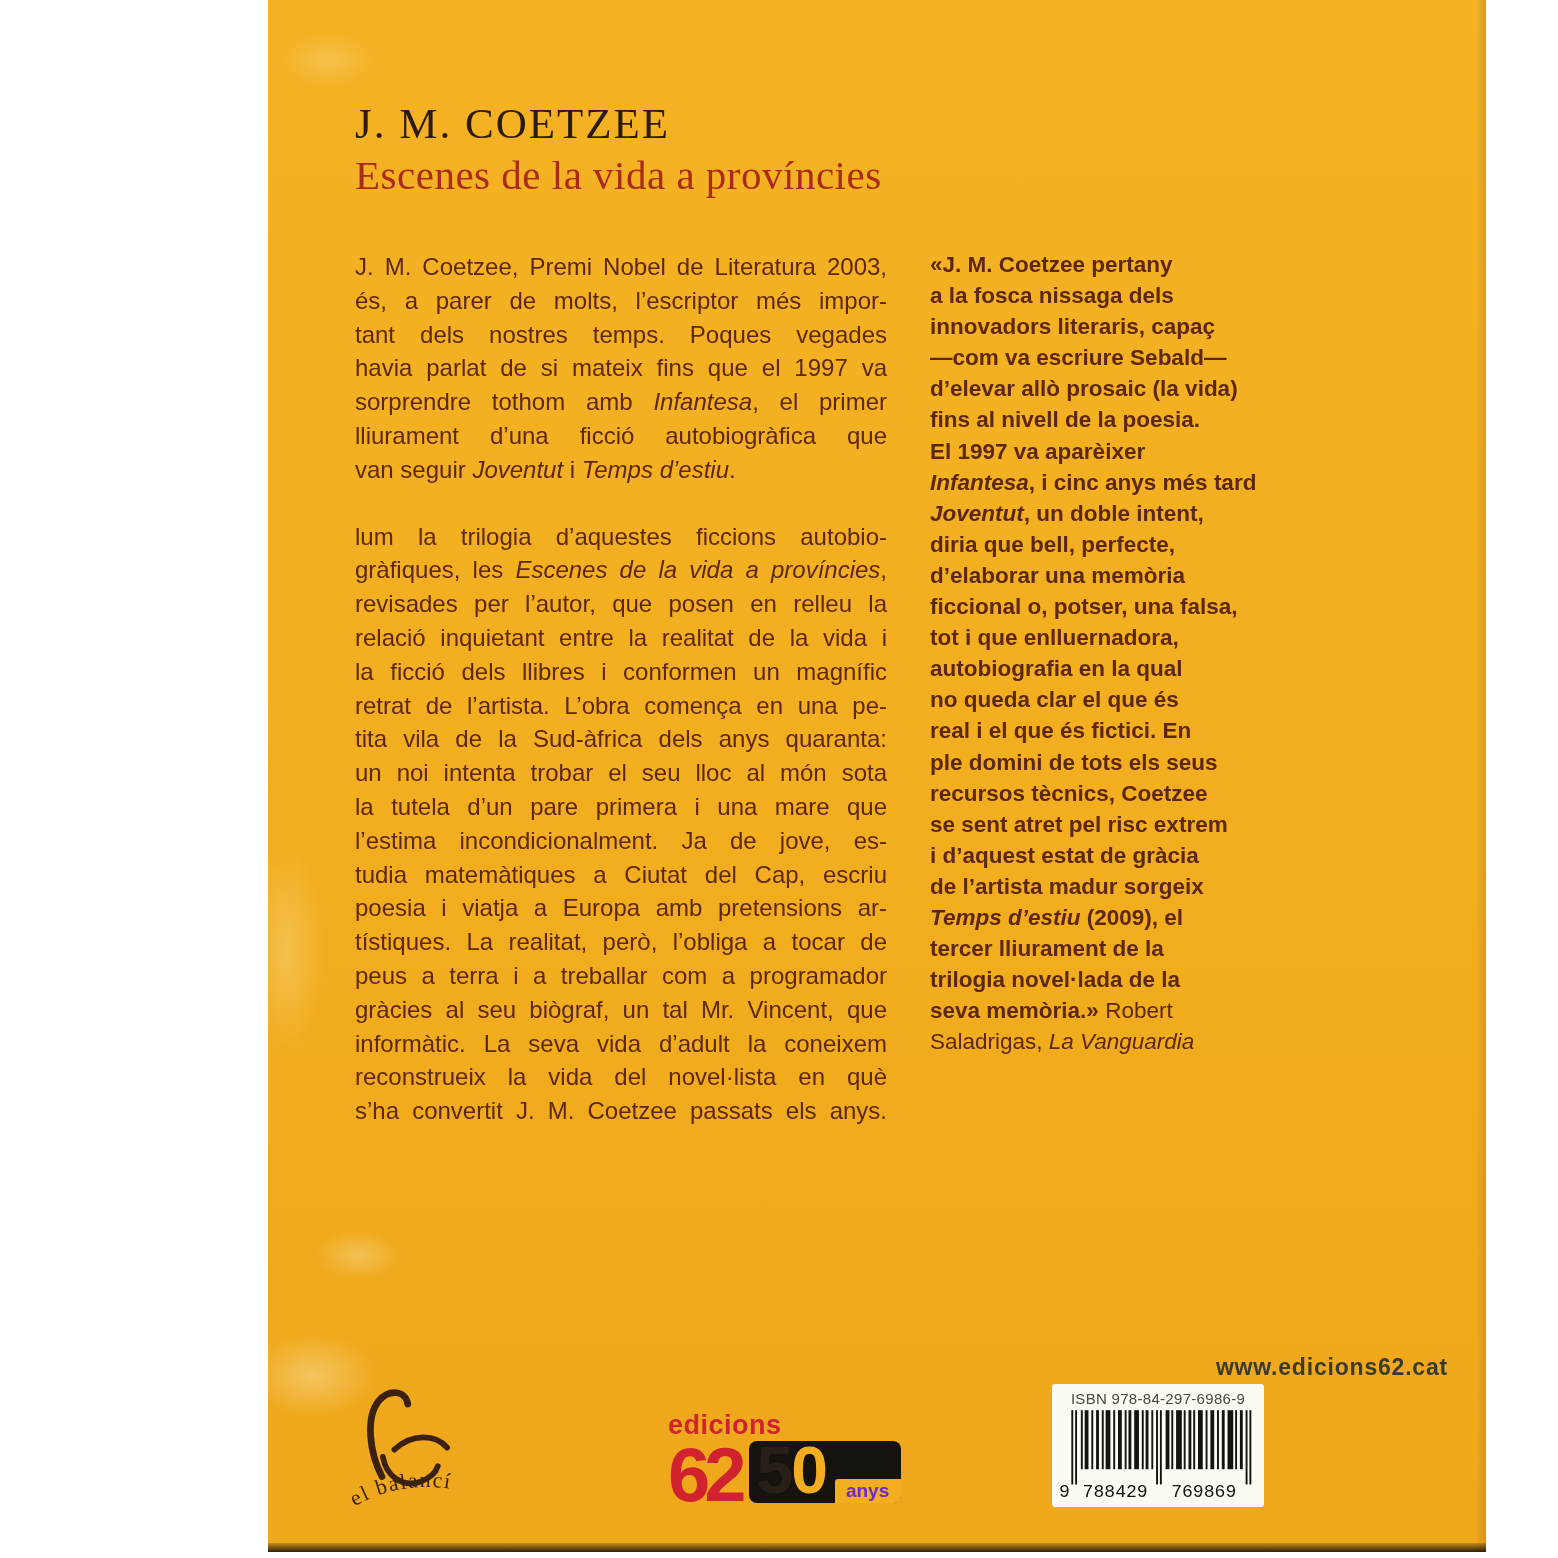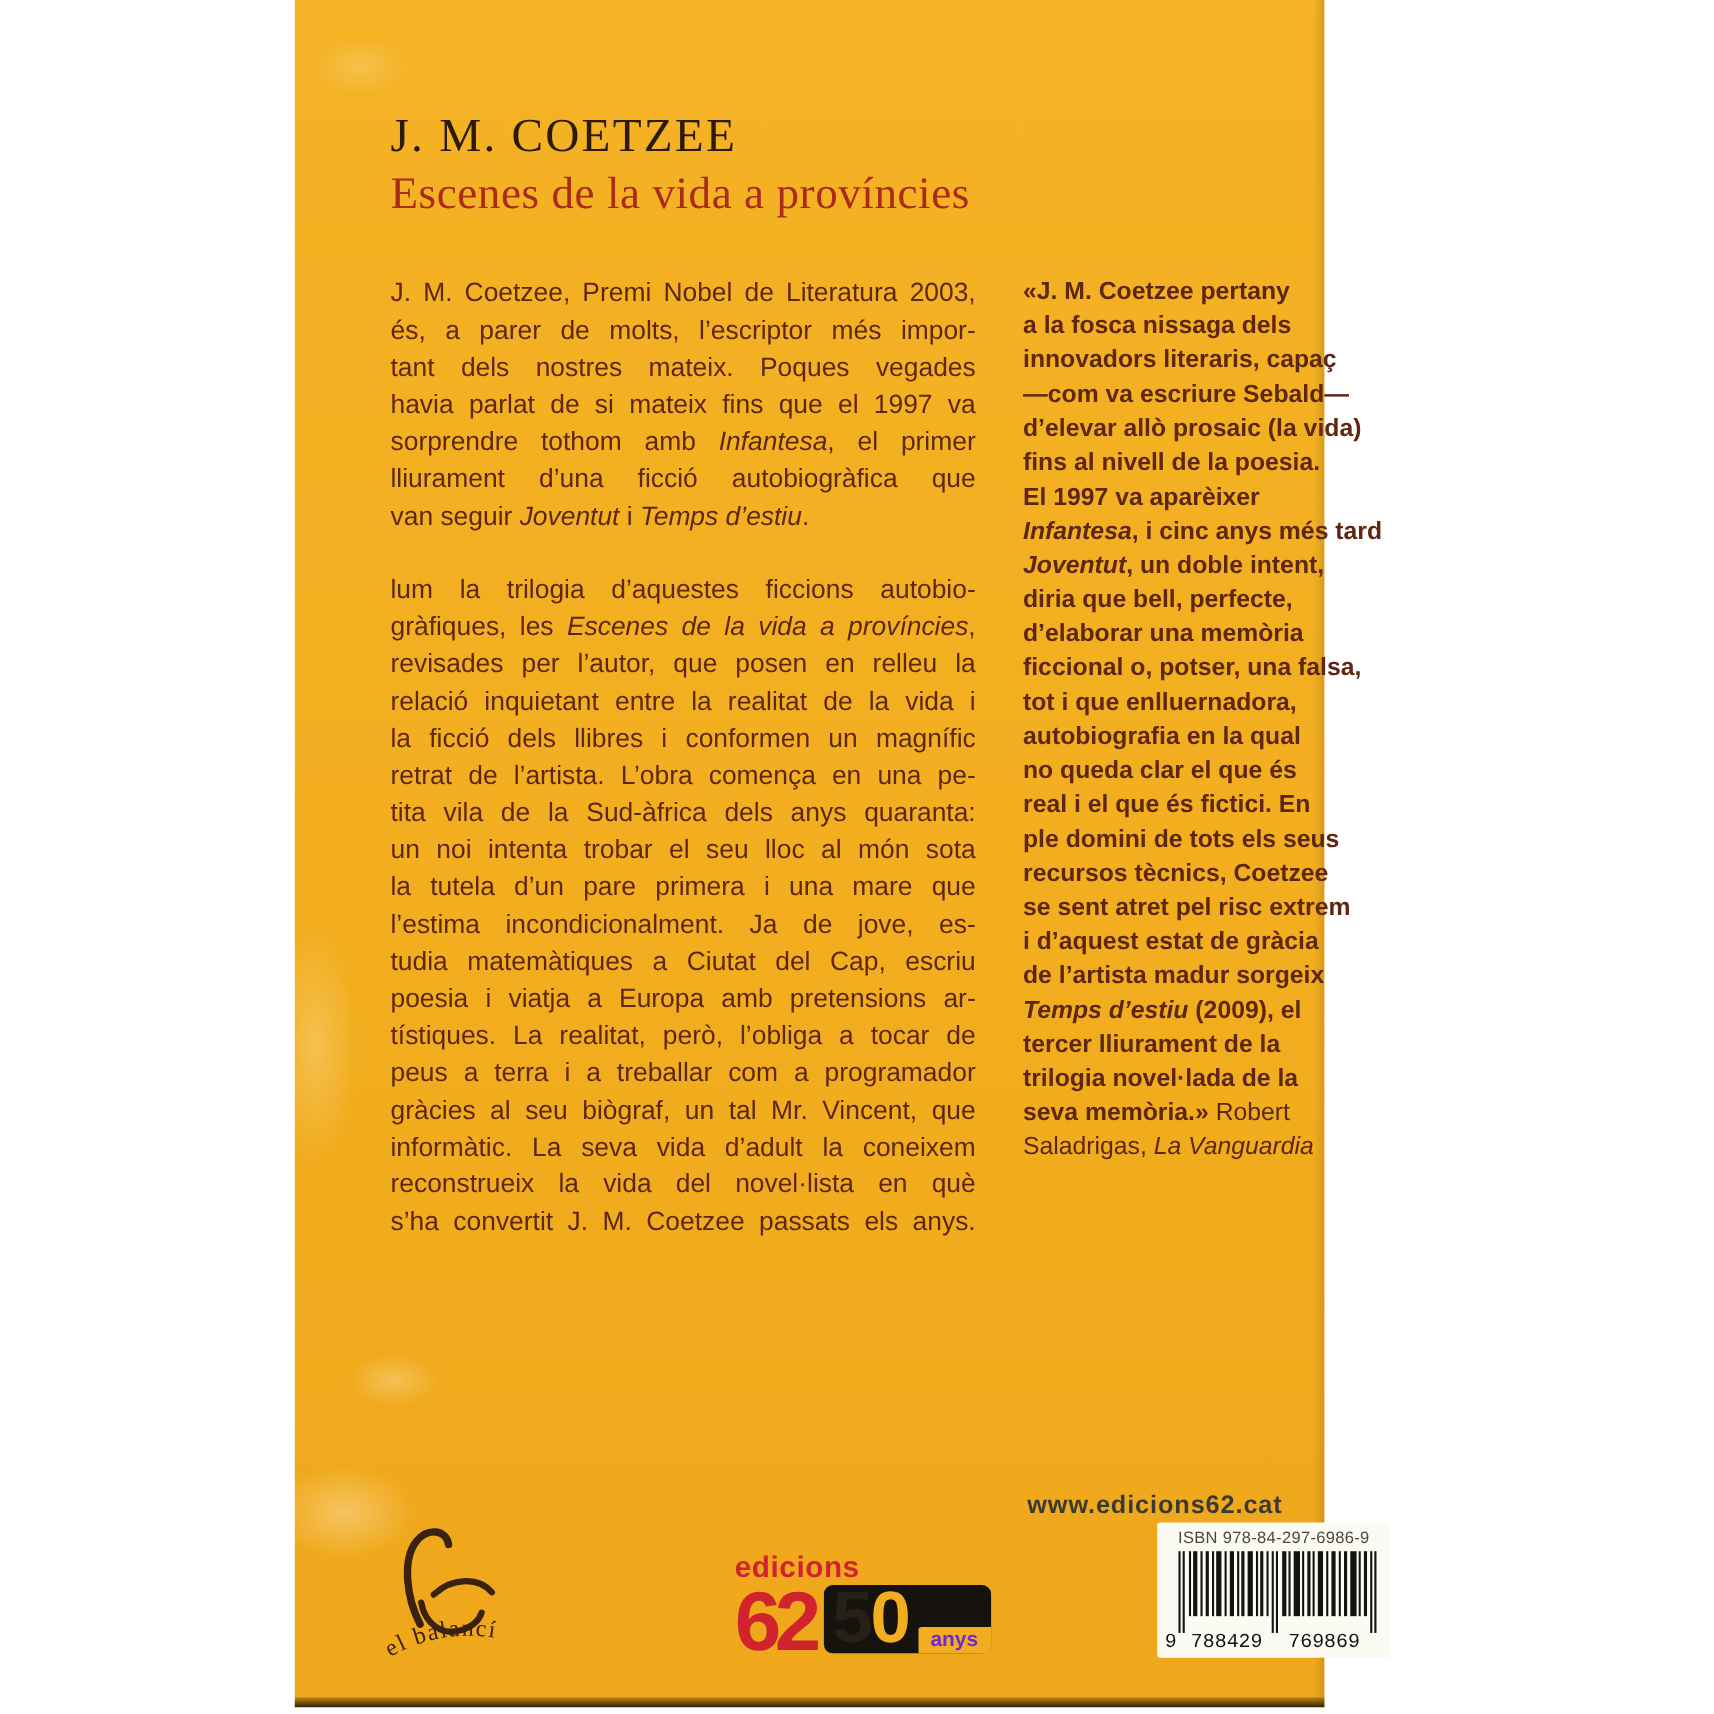--- a/index.html
+++ b/index.html
@@ -1,18 +1,18 @@
 <!DOCTYPE html>
 <html><head>
 <meta charset="utf-8">
 <style>
   html,body{margin:0;padding:0;background:#ffffff;}
   .page{position:relative;width:1558px;height:1558px;background:#ffffff;overflow:hidden;
         font-family:"Liberation Sans",sans-serif;}
-  .cover{position:absolute;left:268px;top:0;width:936px;height:1552px;
+  .cover{position:absolute;left:268px;top:0;width:1218px;height:1552px;
          background:linear-gradient(180deg,#f4b224 0%,#f2ae1f 55%,#efa71b 100%);}
   .cover::before{content:"";position:absolute;right:0;top:0;width:10px;height:100%;
          background:linear-gradient(90deg,rgba(0,0,0,0),rgba(120,70,10,0.20));}
   .cover::after{content:"";position:absolute;left:0;bottom:0;width:100%;height:9px;
          background:linear-gradient(180deg,rgba(70,48,12,0.25),rgba(22,15,6,0.88));}
   .wear{position:absolute;inset:0;pointer-events:none;background:
         radial-gradient(90px 60px at 45px 1375px,rgba(255,250,225,0.35),rgba(255,250,225,0) 70%),
         radial-gradient(55px 150px at 18px 950px,rgba(255,250,225,0.25),rgba(255,250,225,0) 70%),
         radial-gradient(60px 35px at 90px 1255px,rgba(252,246,215,0.30),rgba(252,246,215,0) 70%),
         radial-gradient(70px 40px at 60px 60px,rgba(252,246,215,0.22),rgba(252,246,215,0) 70%);}
@@ -70,21 +70,21 @@
   <div class="cover">
     <div class="wear"></div>
 
     <div class="author">J. M. COETZEE</div>
     <div class="booktitle">Escenes de la vida a províncies</div>
 
     <div class="leftcol">
       <div class="para">
           <div class="line"><span>J. M. Coetzee, Premi Nobel de Literatura 2003,</span></div>
           <div class="line"><span>és, a parer de molts, l’escriptor més impor-</span></div>
-          <div class="line"><span>tant dels nostres mateix. Poques vegades</span></div>
+          <div class="line"><span>tant dels nostres temps. Poques vegades</span></div>
           <div class="line"><span>havia parlat de si mateix fins que el 1997 va</span></div>
           <div class="line"><span>sorprendre tothom amb </span><span class="it">Infantesa</span><span>, el primer</span></div>
           <div class="line"><span>lliurament d’una ficció autobiogràfica que</span></div>
           <div class="line rag"><span>van seguir </span><span class="it">Joventut</span><span> i </span><span class="it">Temps d’estiu</span><span>.</span></div>
         </div>
       <div class="para">
           <div class="line"><span>lum la trilogia d’aquestes ficcions autobio-</span></div>
           <div class="line"><span>gràfiques, les </span><span class="it">Escenes de la vida a províncies</span><span>,</span></div>
           <div class="line"><span>revisades per l’autor, que posen en relleu la</span></div>
           <div class="line"><span>relació inquietant entre la realitat de la vida i</span></div>

